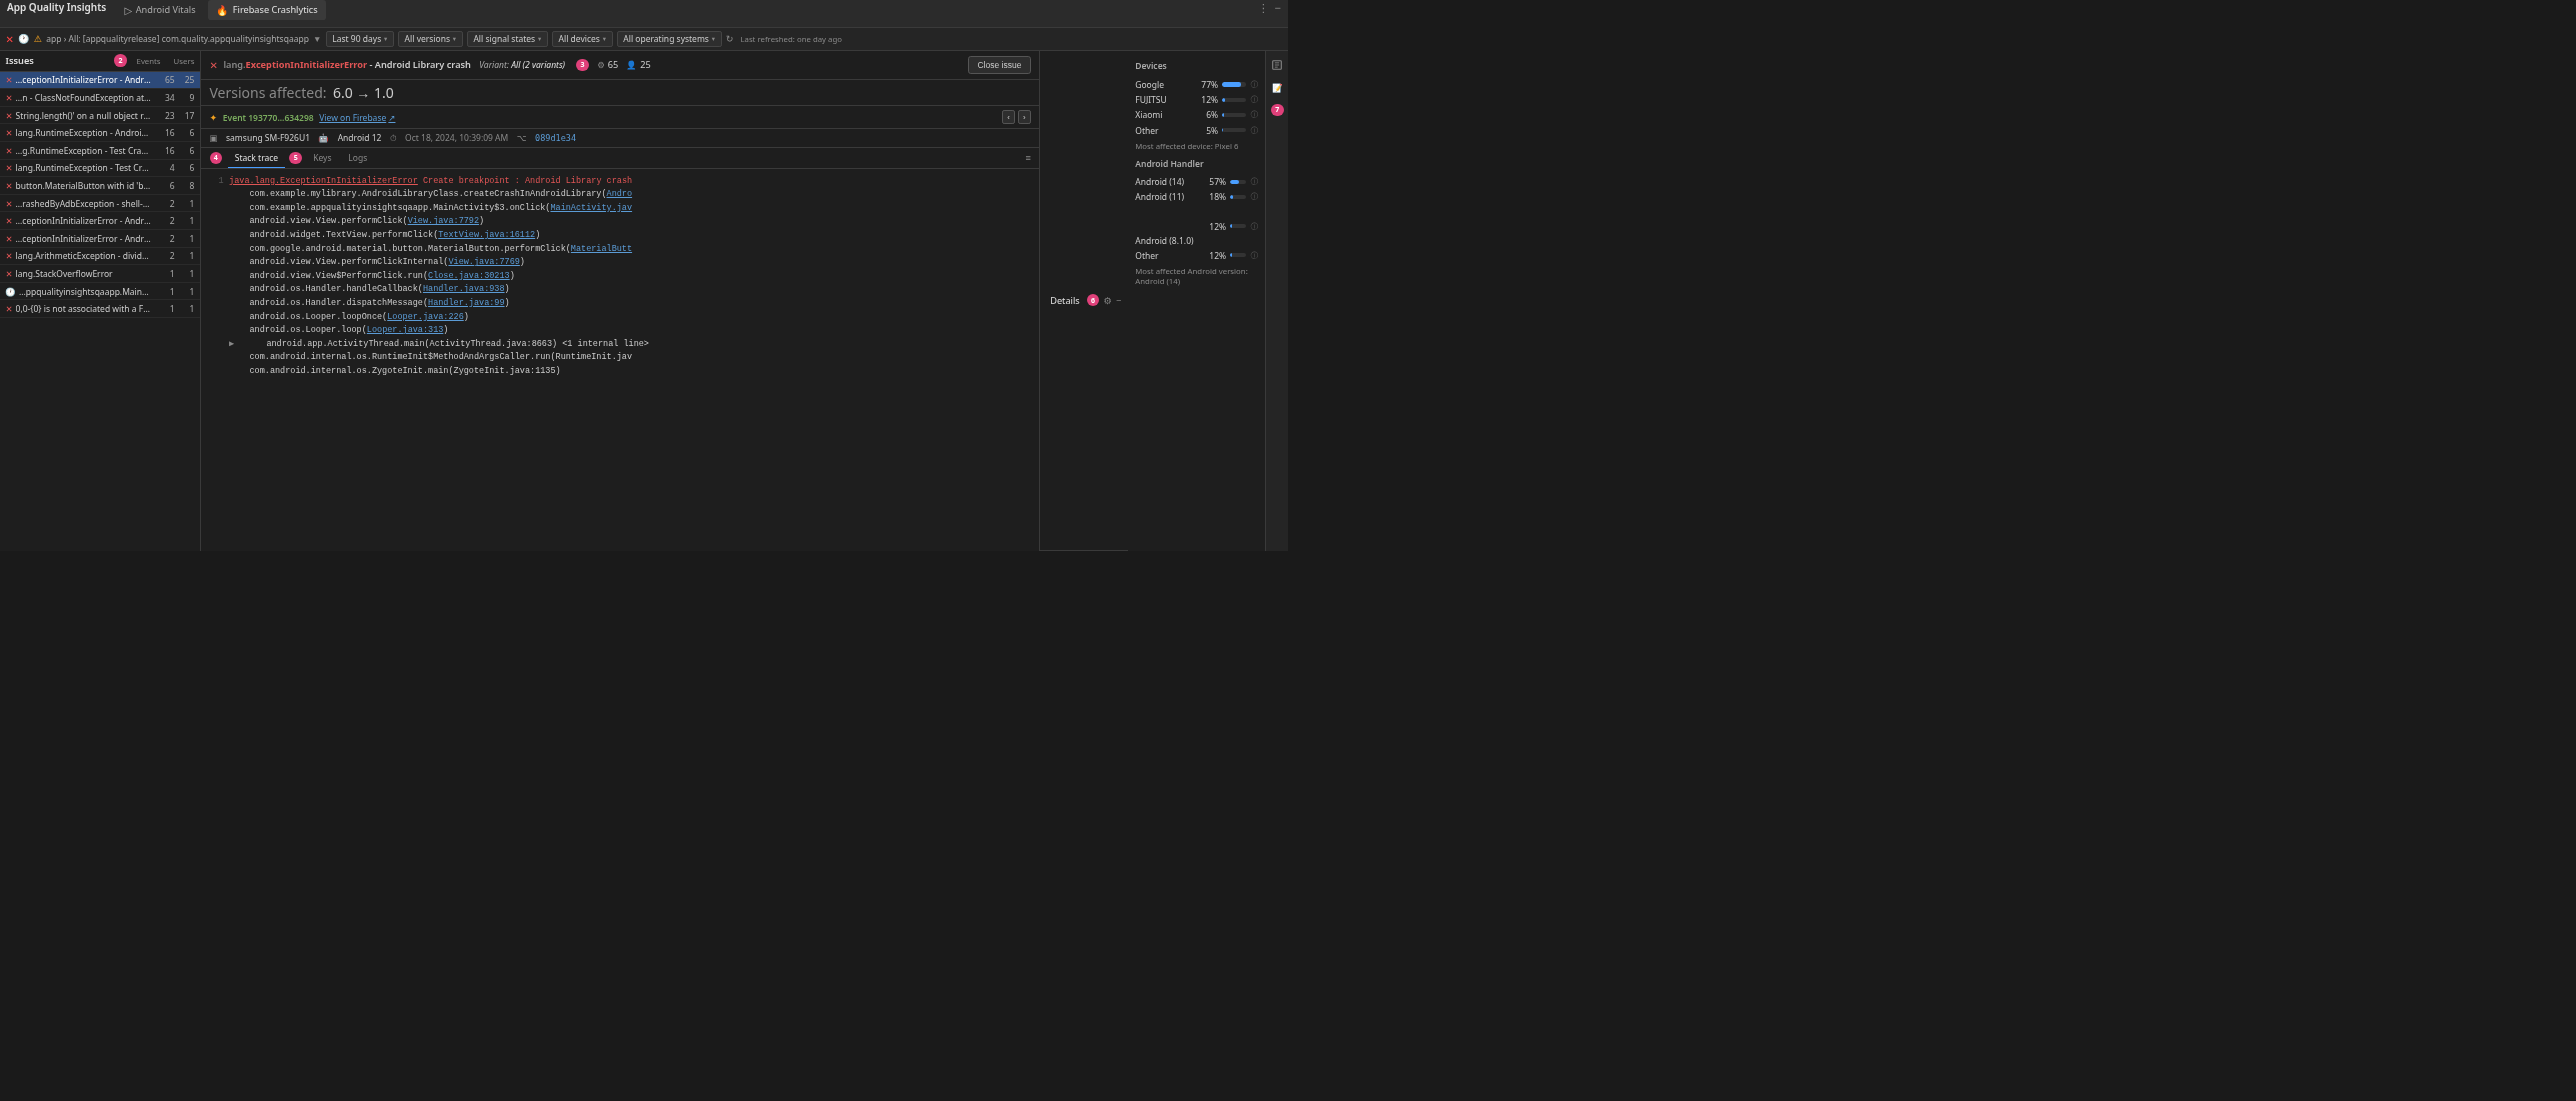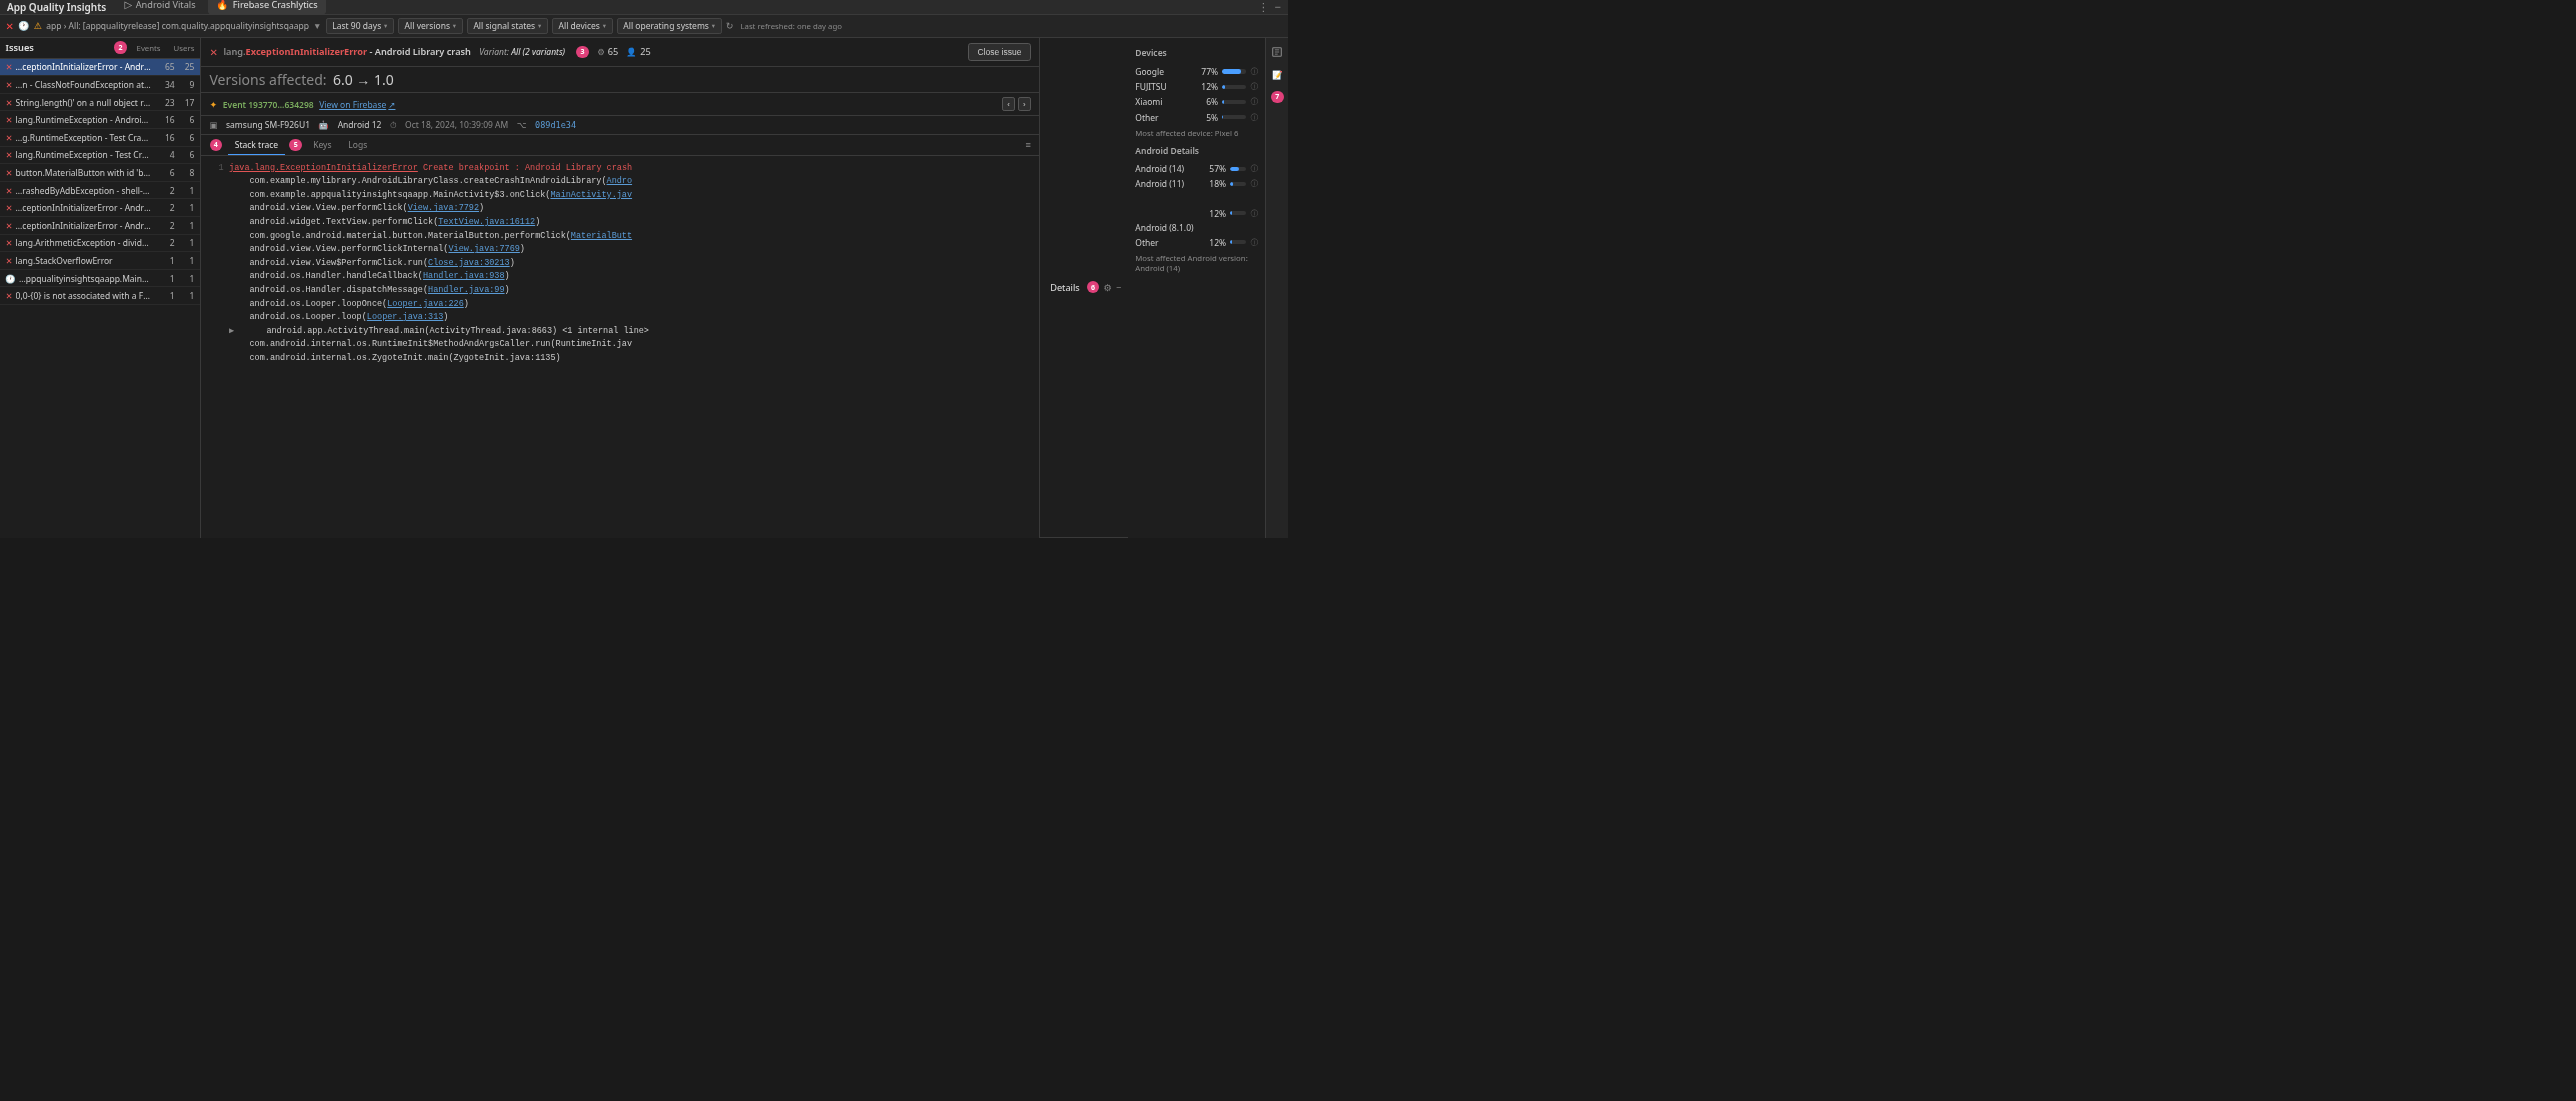--- a/index.html
+++ b/index.html
@@ -9,23 +9,23 @@
       font-family: 'Segoe UI', system-ui, sans-serif;
       font-size: 9.2px;
       overflow: hidden;
       width: 1288px;
       height: 551px;
     }
 
     
     .top-bar {
       display: flex;
-      align-items: flex-end;
+      align-items: flex-start;
       background: #2b2b2b;
-      height: 15px;
+      height: 28px;
       padding: 0 7px;
       border-bottom: 0.7px solid #3a3a3a;
       gap: 4.2px;
     }
     .app-title {
       font-size: 10px;
       font-weight: 600;
       color: #e0e0e0;
       margin-right: 5.6px;
     }
@@ -745,21 +745,21 @@
       <div class="device-row">
         <span class="device-name-label">Other</span>
         <span class="device-pct">5%</span>
         <div class="progress-bar-wrap">
           <div class="progress-bar-fill" style="width:5%;background:#4a9eff;"></div>
         </div>
         <span class="info-icon">ⓘ</span>
       </div>
       <div class="most-affected">Most affected device: Pixel 6</div>
 
-      <div class="section-title">Android Details</div>
+      <div class="section-title">Android Handler</div>
 
       <div class="device-row">
         <span class="device-name-label" style="width:64px;">Android (14)</span>
         <span class="device-pct">57%</span>
         <div class="progress-bar-wrap">
           <div class="progress-bar-fill" style="width:57%;background:#4a9eff;"></div>
         </div>
         <span class="info-icon">ⓘ</span>
       </div>
       <div class="device-row">

